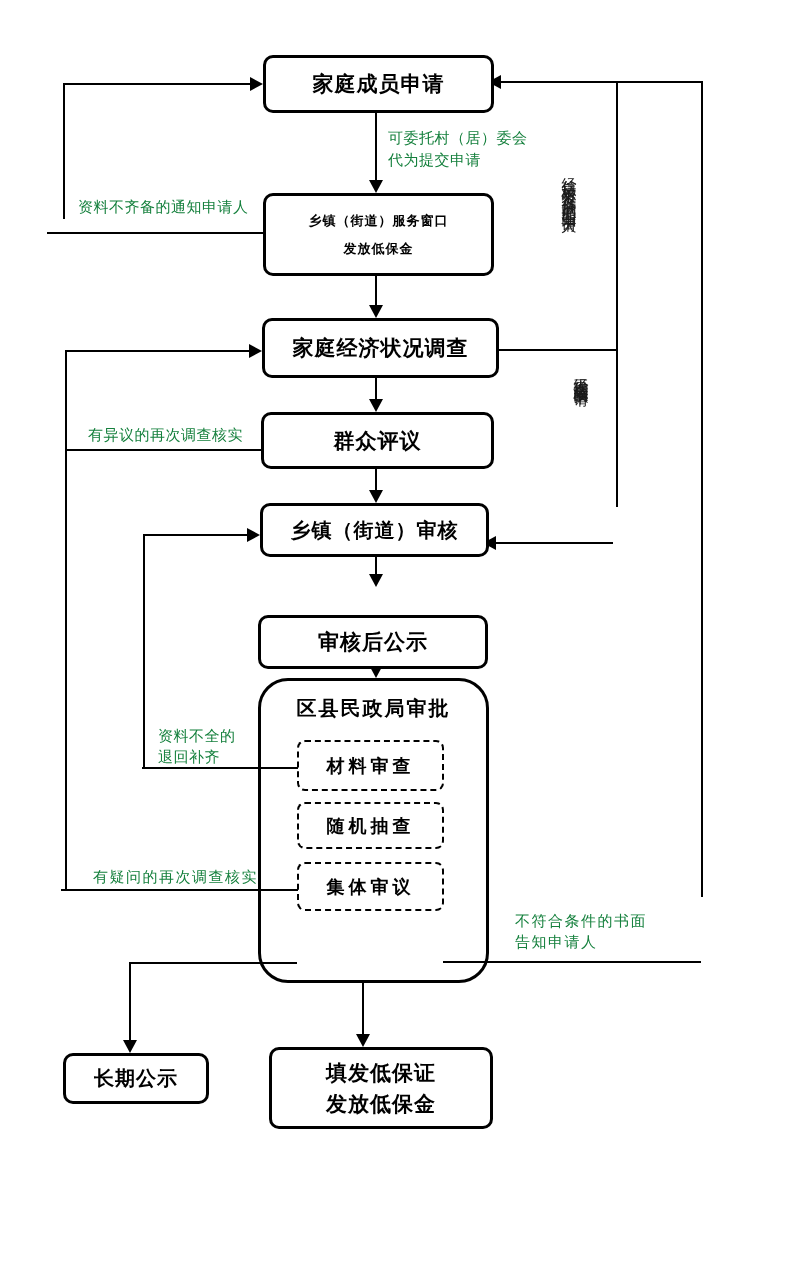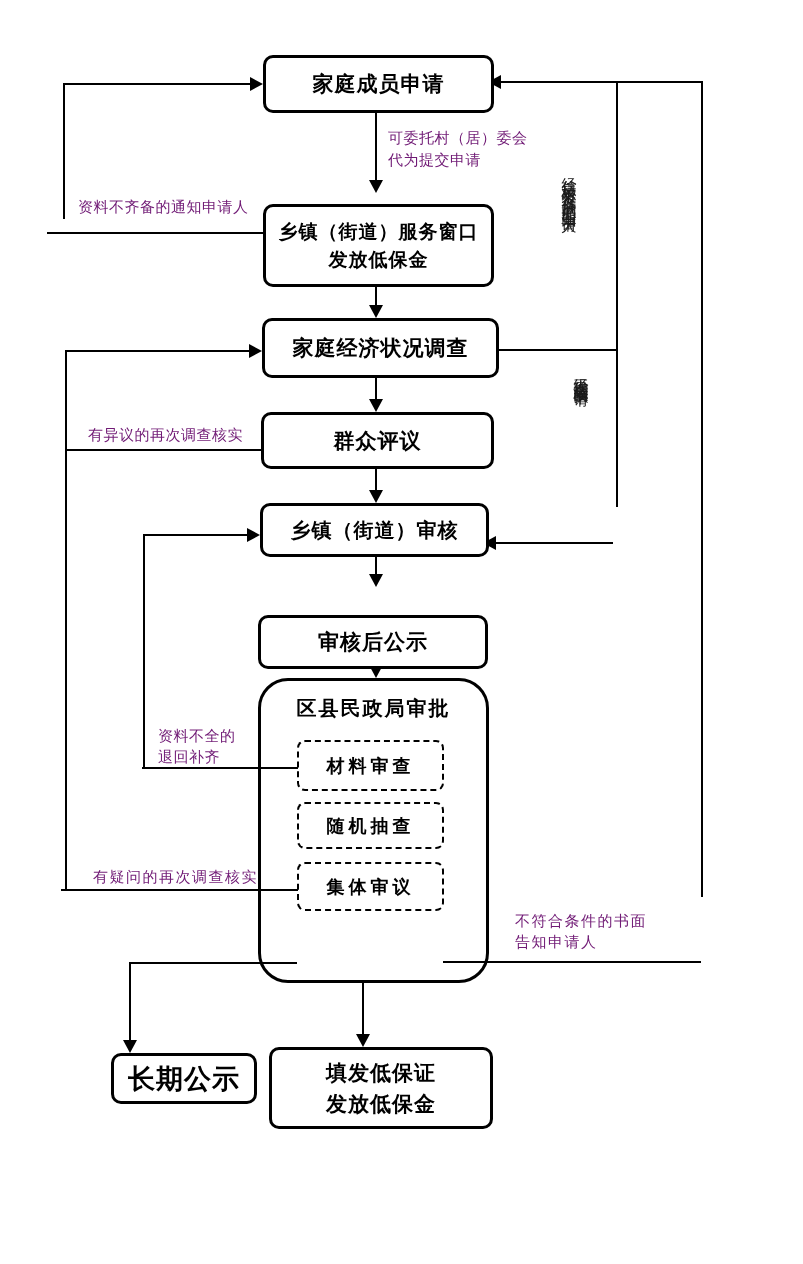--- a/index.html
+++ b/index.html
@@ -12,21 +12,21 @@
             text-align:center; font-weight:700; }
   .bigbox .title { margin-top:14px; font-size:20px; letter-spacing:2px; }
   .dashedbox { position:absolute; border:2px dashed #000; border-radius:8px; background:transparent;
                display:flex; align-items:center; justify-content:center; font-weight:700;
                font-family:"DejaVu Serif", serif; letter-spacing:4px; }
   .hline, .vline { position:absolute; background:#000; }
   .ah { position:absolute; width:0; height:0; }
   .ah-down  { border-left:7px solid transparent; border-right:7px solid transparent; border-top:13px solid #000; }
   .ah-right { border-top:7px solid transparent; border-bottom:7px solid transparent; border-left:13px solid #000; }
   .ah-left  { border-top:7px solid transparent; border-bottom:7px solid transparent; border-right:13px solid #000; }
-  .lbl { position:absolute; font-family:"DejaVu Serif", serif; color:#701a75; font-size:15px;
+  .lbl { position:absolute; font-family:"DejaVu Serif", serif; color:#15803d; font-size:15px;
          line-height:21px; white-space:nowrap; letter-spacing:0.5px; }
   .vtext { position:absolute; writing-mode:vertical-rl; font-family:"DejaVu Serif", serif;
            color:#1a1a1a; font-size:15px; }
 </style>
 </head>
 <body>
 
 <div class="page">
 
   <div class="vline" style="left:375px;top:107px;width:2px;height:74px;"></div>
@@ -79,21 +79,21 @@
   <div class="hline" style="left:496px;top:542px;width:117px;height:2px;"></div>
   <div class="ah ah-left" style="left:483px;top:536px;"></div>
 
   <div class="vline" style="left:701px;top:81px;width:2px;height:816px;"></div>
   <div class="hline" style="left:443px;top:961px;width:258px;height:2px;"></div>
 
   <div class="box" style="left:263px;top:55px;width:225px;height:52px;font-size:21px;">
     <span>家庭成员申请</span>
   </div>
 
-  <div class="box" style="left:263px;top:193px;width:225px;height:77px;font-size:19px;line-height:28px;margin-top:11px;">
+  <div class="box" style="left:263px;top:193px;width:225px;height:77px;font-size:13px;line-height:28px;">
     <span>乡镇（街道）服务窗口</span>
     <span>发放低保金</span>
   </div>
 
   <div class="box" style="left:262px;top:318px;width:231px;height:54px;font-size:21px;">
     <span>家庭经济状况调查</span>
   </div>
 
   <div class="box" style="left:261px;top:412px;width:227px;height:51px;font-size:21px;">
     <span>群众评议</span>
@@ -117,21 +117,21 @@
 
   <div class="dashedbox" style="left:297px;top:802px;width:143px;height:43px;font-size:18px;">
     <span>随机抽查</span>
   </div>
 
   <div class="dashedbox" style="left:297px;top:862px;width:143px;height:45px;font-size:18px;">
     <span>集体审议</span>
   </div>
 
 
-  <div class="box" style="left:63px;top:1053px;width:140px;height:45px;font-size:27px;margin-left:48px;">
+  <div class="box" style="left:63px;top:1053px;width:140px;height:45px;font-size:20px;">
     <span>长期公示</span>
   </div>
 
   <div class="box" style="left:257px;top:1047px;width:218px;height:76px;font-size:21px;line-height:31px;margin-left:12px;">
     <span>填发低保证</span>
     <span>发放低保金</span>
   </div>
 
   <div class="lbl" style="left:388px;top:127px;line-height:22px;">
     <div>可委托村（居）委会</div>

